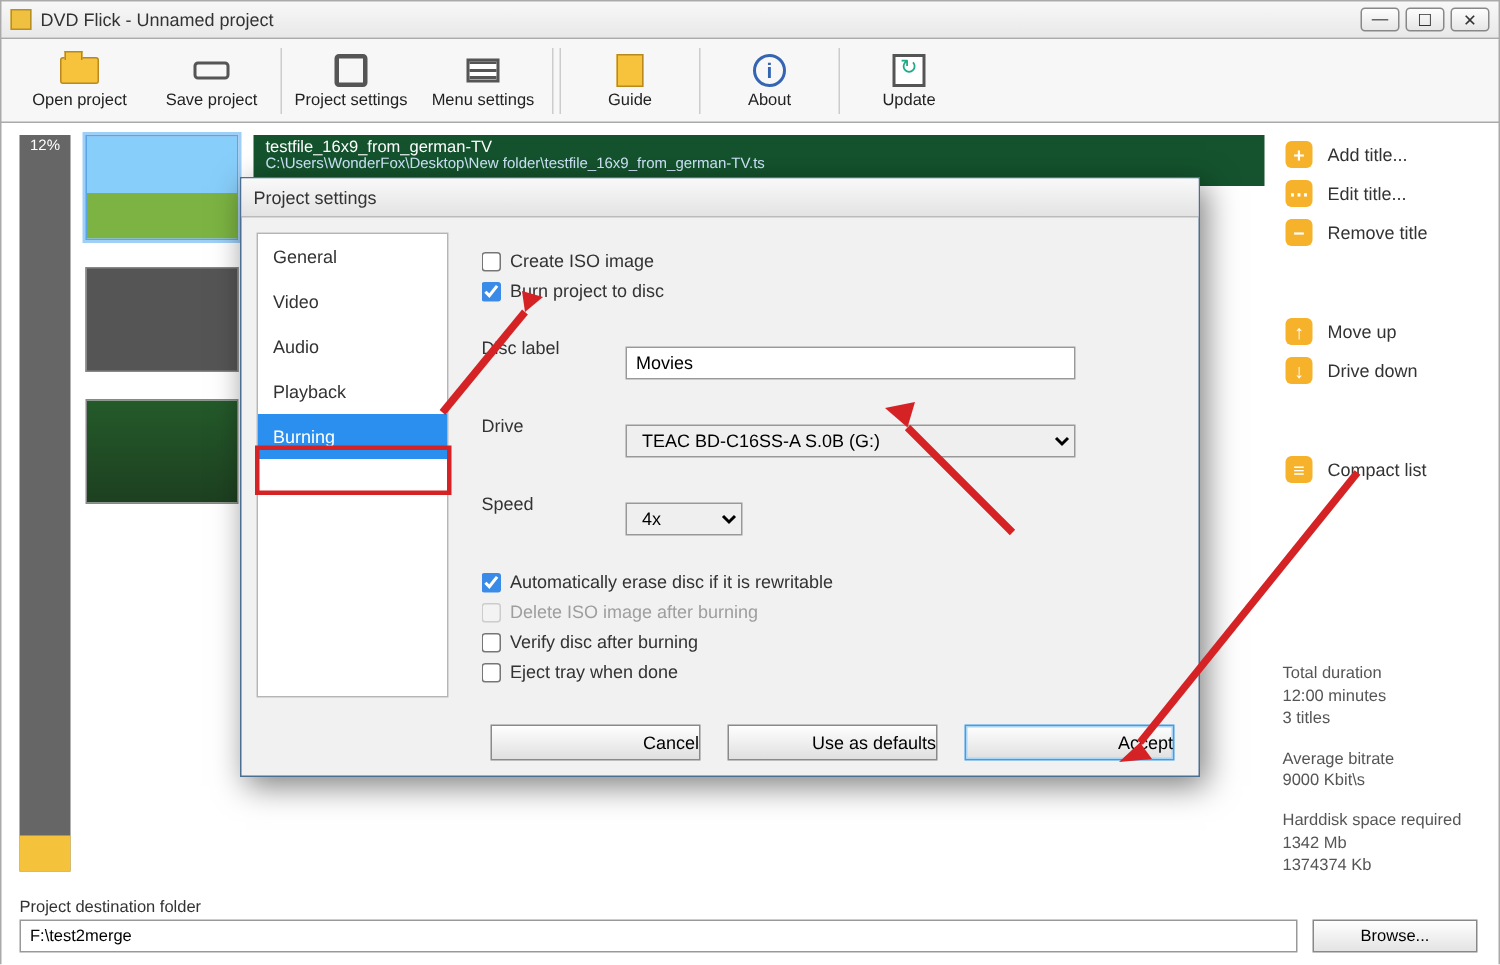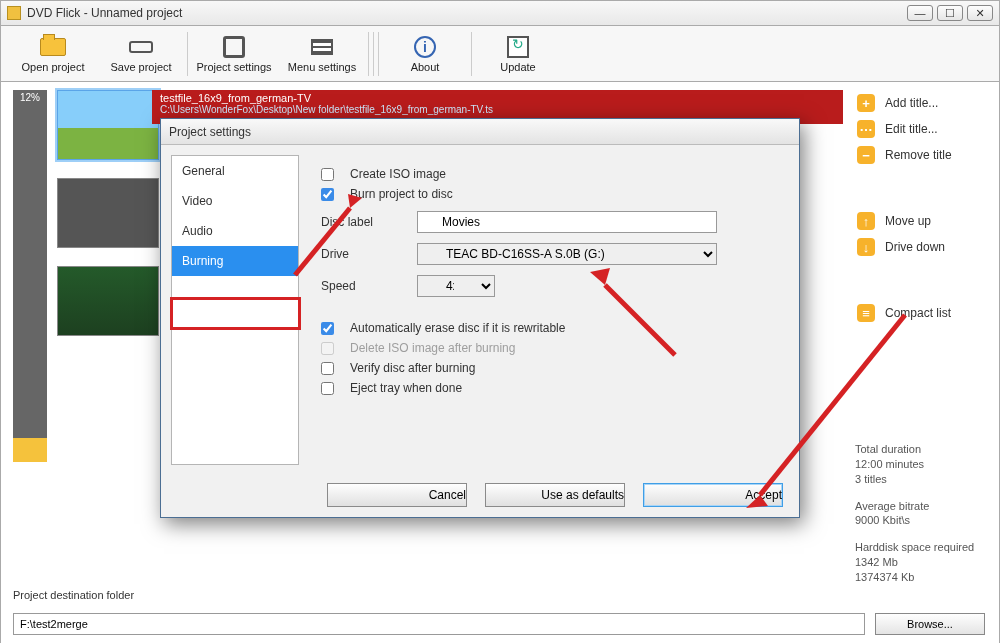--- a/index.html
+++ b/index.html
@@ -12,66 +12,66 @@
 .titlebar .wc { width: 26px; height: 16px; border: 1px solid #888; border-radius: 3px; background: linear-gradient(#fdfdfd,#e6e6e6); display: flex; align-items: center; justify-content: center; font-size: 11px; cursor: pointer; }
 
 
 .toolbar { height: 56px; border: 1px solid #aaa; border-top: none; background: #f7f7f7; display: flex; align-items: center; padding: 0 8px; gap: 0; }
 .toolbtn { width: 88px; height: 56px; display: flex; flex-direction: column; align-items: center; justify-content: center; gap: 2px; font-size: 11px; color: #222; cursor: pointer; }
 .toolbtn .ti { width: 28px; height: 24px; display:flex; align-items:center; justify-content:center; }
 .sep { width: 1px; height: 44px; background: #ccc; margin: 0 2px; }
 
 
 .main { position: absolute; top: 82px; left: 0; right: 0; bottom: 0; border-left: 1px solid #aaa; border-right: 1px solid #aaa; background: #fff; }
-.timeline-col { position: absolute; left: 12px; top: 8px; width: 34px; height: 372px; background: #666; }
+.timeline-col { position: absolute; left: 12px; top: 8px; width: 34px; height: 491px; background: #666; }
 .timeline-col .pct { font-size: 10px; color: #fff; text-align: center; padding-top: 2px; }
 .timeline-col .pb { position: absolute; bottom: 0; left: 0; width: 100%; height: 24px; background: #f5c23c; }
 
 .thumbs { position: absolute; left: 56px; top: 8px; width: 110px; }
 .thumb { width: 102px; height: 70px; border: 1px solid #888; margin-bottom: 18px; background: #4a6; position: relative; }
 .thumb.s1 { background: linear-gradient(#87cefa 0%, #87cefa 55%, #7cb342 55%); }
 .thumb.s2 { background: #555; }
 .thumb.s3 { background: linear-gradient(#245a2a,#1d4020); }
 .sel { border: 1px solid #5aa4e8; box-shadow: 0 0 0 2px #9ecff7; }
 
-.title-row { position: absolute; left: 151px; top: 8px; right: 156px; height: 34px; background: #b91c1c; color: #fff; padding: 2px 8px; font-size: 11px; overflow: hidden; }
+.title-row { position: absolute; left: 168px; top: 8px; right: 156px; height: 34px; background: #14532d; color: #fff; padding: 2px 8px; font-size: 11px; overflow: hidden; }
 .title-row .t2 { color: #cfe6fb; font-size: 10px; }
 
 
 .rpanel { position: absolute; right: 14px; top: 8px; width: 128px; }
 .rbtn { display: flex; align-items: center; gap: 10px; height: 26px; font-size: 12px; color: #333; cursor: pointer; }
 .rbtn .sq { width: 18px; height: 18px; border-radius: 4px; background: #f7b22b; display: flex; align-items: center; justify-content: center; color: #fff; font-weight: bold; font-size: 13px; }
 .rpanel .gap { height: 40px; }
 
 .stats { position: absolute; right: 14px; top: 348px; width: 130px; font-size: 11px; color: #555; line-height: 1.35; }
 .stats .hd { margin-top: 12px; }
 
 
 .bottom { position: absolute; left: 12px; right: 14px; bottom: 8px; }
-.bottom .lbl { font-size: 11px; color: #333; margin-bottom: 12px; }
+.bottom .lbl { font-size: 11px; color: #333; margin-bottom: 2px; }
 .bottom-row { display: flex; gap: 10px; }
 .bottom input { flex: 1; height: 22px; border: 1px solid #999; padding: 0 6px; font-size: 11px; }
 .bottom button { width: 110px; height: 22px; font-size: 11px; border: 1px solid #888; background: linear-gradient(#fefefe,#e4e4e4); cursor: pointer; }
 
 
 .dialog { position: absolute; left: 160px; top: 118px; width: 640px; height: 400px; border: 1px solid #4b6e93; background: #f1f1f1; box-shadow: 4px 6px 20px rgba(0,0,0,0.5); }
 .dlg-titlebar { height: 26px; background: linear-gradient(#f9f9f9,#e3e3e3); border-bottom: 1px solid #bbb; display:flex; align-items:center; padding: 0 8px; font-size: 12px; color:#333;}
 .dlg-body { display: flex; height: 330px; padding: 10px; gap: 8px; }
 .dlg-left { width: 128px; border: 1px solid #b5b5b5; background: #fff; }
 .dlg-left .li { padding: 8px 10px; font-size: 12px; color: #333; cursor: pointer; }
 .dlg-left .li.active { background: #2a8fef; color: #fff; }
 .redbox { position: absolute; left: 170px; top: 297px; width: 131px; height: 33px; border: 3px solid #d52224; pointer-events: none; }
 
 .dlg-right { flex: 1; padding: 6px 6px 6px 14px; font-size: 12px; color: #333; }
-.chk-row { display: flex; align-items: center; gap: 16px; margin: 6px 0; }
+.chk-row { display: flex; align-items: center; gap: 6px; margin: 6px 0; }
 .chk-row input[type=checkbox] { width: 13px; height: 13px; accent-color: #3a8be8; }
 .chk-row.disabled { color: #9e9e9e; }
 .field-row { display: flex; align-items: center; margin: 10px 0; }
 .field-row .flabel { width: 96px; }
-.field-row input[type=text], .field-row select { border: 1px solid #999; height: 22px; padding: 0 24px; font-size: 12px; }
+.field-row input[type=text], .field-row select { border: 1px solid #999; height: 22px; padding: 0 6px; font-size: 12px; margin-top: 20px; }
 .wide { width: 300px; }
 .narrow { width: 78px; }
 
 .dlg-buttons { position: absolute; bottom: 10px; right: 16px; display: flex; gap: 18px; }
 .dlg-buttons button { width: 140px; height: 24px; font-size: 12px; border: 1px solid #8a8a8a; background: linear-gradient(#fefefe,#e0e0e0); cursor: pointer; text-align: right; }
 .dlg-buttons button.primary { border: 1px solid #3f9ee6; box-shadow: 0 0 0 1px #a8d5f7 inset; padding-left: 21px; }
 
 
 .arrow { position: absolute; pointer-events: none; }
 .arrow svg line, .arrow svg path { stroke: #d52224; stroke-width: 5; fill: none; }
@@ -124,20 +124,26 @@
       <span>Project settings</span>
     </div>
   <div class="toolbtn">
       <div class="ti">
         <div class="ic-menu"></div>
       </div>
       <span>Menu settings</span>
     </div>
   <div class="sep"></div>
   <div class="sep"></div>
+  <div class="toolbtn">
+      <div class="ti">
+        <div class="ic-book"></div>
+      </div>
+      <span>Guide</span>
+    </div>
   <div class="sep"></div>
   <div class="toolbtn">
       <div class="ti">
         <div class="ic-about">i</div>
       </div>
       <span>About</span>
     </div>
   <div class="sep"></div>
   <div class="toolbtn">
       <div class="ti">
@@ -215,20 +221,21 @@
 
 <div class="dialog">
   <div class="dlg-titlebar">
     <span>Project settings</span>
   </div>
   <div class="dlg-body">
     <div class="dlg-left">
       <div class="li">General</div>
       <div class="li">Video</div>
       <div class="li">Audio</div>
+      <div class="li">Playback</div>
       <div class="li active">Burning</div>
     </div>
     <div class="dlg-right">
       <div class="chk-row">
           <input type="checkbox" style="">
           <span>Create ISO image</span>
         </div>
       <div class="chk-row">
           <input type="checkbox" checked="" style="">
           <span>Burn project to disc</span>

